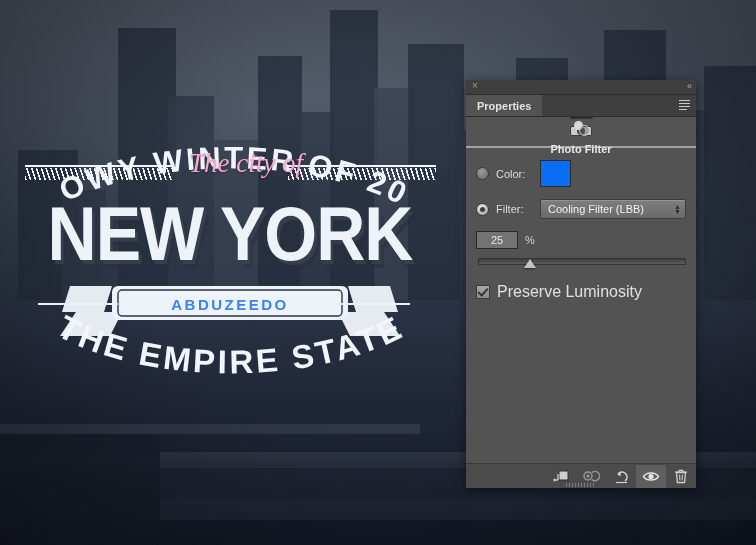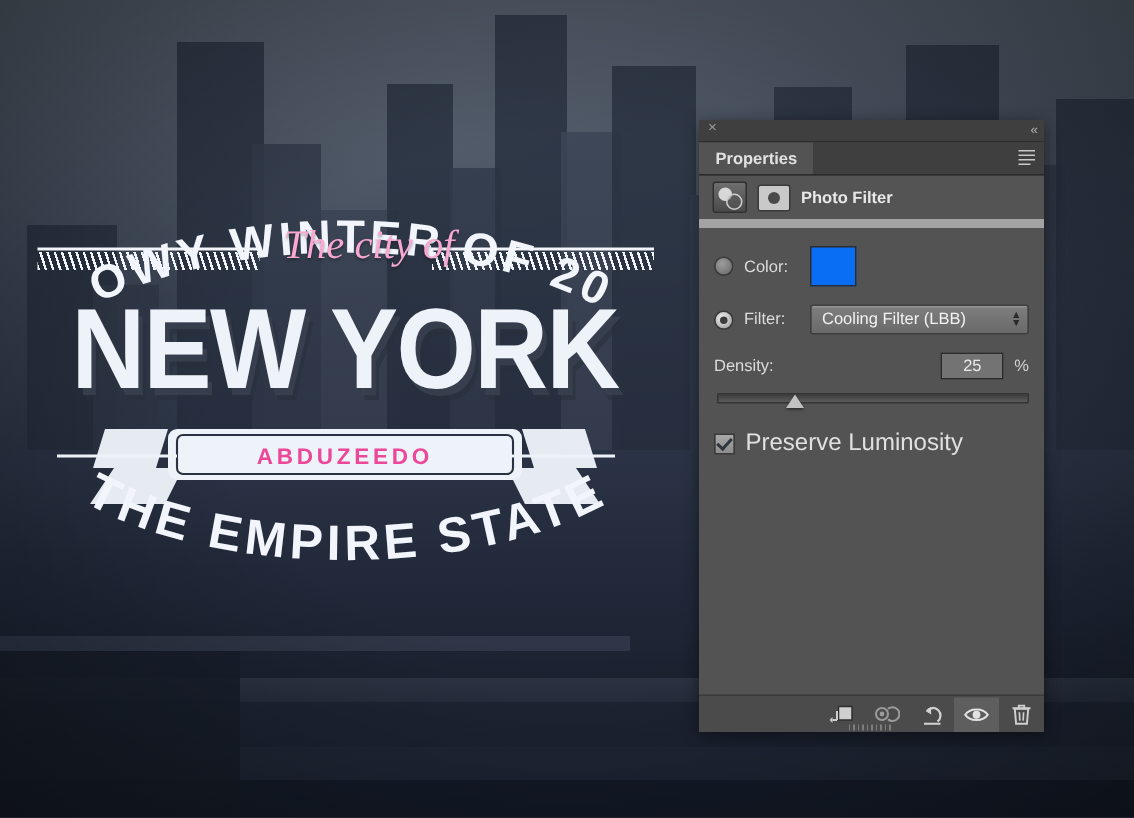--- a/index.html
+++ b/index.html
@@ -79,21 +79,21 @@
   }
   .ribbon { position: absolute; left: 0; top: 278px; width: 460px; height: 60px; }
   .ribbon svg { width: 100%; height: 100%; }
   .ribbon-label {
     position: absolute; left: 0; top: 296px; width: 460px;
     text-align: center;
     font-family: "Liberation Sans", sans-serif;
     font-weight: bold;
     font-size: 15px;
     letter-spacing: 2.5px;
-    color: #ec4899;
+    color: #3b82f6;
   }
   .side-line { position: absolute; top: 303px; height: 2px; background: #eef2f9; }
   .side-line.l { left: 38px; width: 80px; }
   .side-line.r { left: 330px; width: 80px; }
   .bottom-arc { position: absolute; left: 0; top: 330px; width: 460px; height: 110px; }
 
   
   .panel {
     position: absolute; left: 466px; top: 80px;
     width: 230px; height: 408px;
@@ -142,21 +142,22 @@
   }
   .panel-menu i:nth-child(1) { width: 11px; }
   .panel-menu i:nth-child(2) { width: 11px; }
   .panel-menu i:nth-child(3) { width: 11px; }
   .panel-menu i:nth-child(4) { width: 8px; }
 
   .header-row {
     display: flex; align-items: center; gap: 7px;
     height: 29px; padding: 0 9px;
     background: #545454;
-    border-bottom: 6px solid #a3a3a3;
+    border-bottom: 2px solid #a3a3a3;
+    flex-direction: column;
   }
   .adj-icon {
     width: 21px; height: 19px;
     background: linear-gradient(180deg, #6e6e6e, #4a4a4a);
     border: 1px solid #303030;
     border-radius: 2px;
     position: relative;
   }
   .adj-icon::before {
     content: ""; position: absolute; left: 3px; top: 3px;
@@ -401,21 +402,20 @@
       <div class="row">
         <div class="radio on"></div>
         <div class="lbl">Filter:</div>
         <div class="select">
           <span>Cooling Filter (LBB)</span>
           <span class="spin">▲<br>▼</span>
         </div>
       </div>
 
       <div class="row density-row">
-        <div class="lbl">Density:</div>
         <div class="num-field">25</div>
         <div class="pct">%</div>
       </div>
 
       <div class="slider">
         <div class="slider-track"></div>
         <div class="slider-thumb" id="densityThumb" style="left: calc(25% - 6px);"></div>
       </div>
 
       <div class="check-row">

